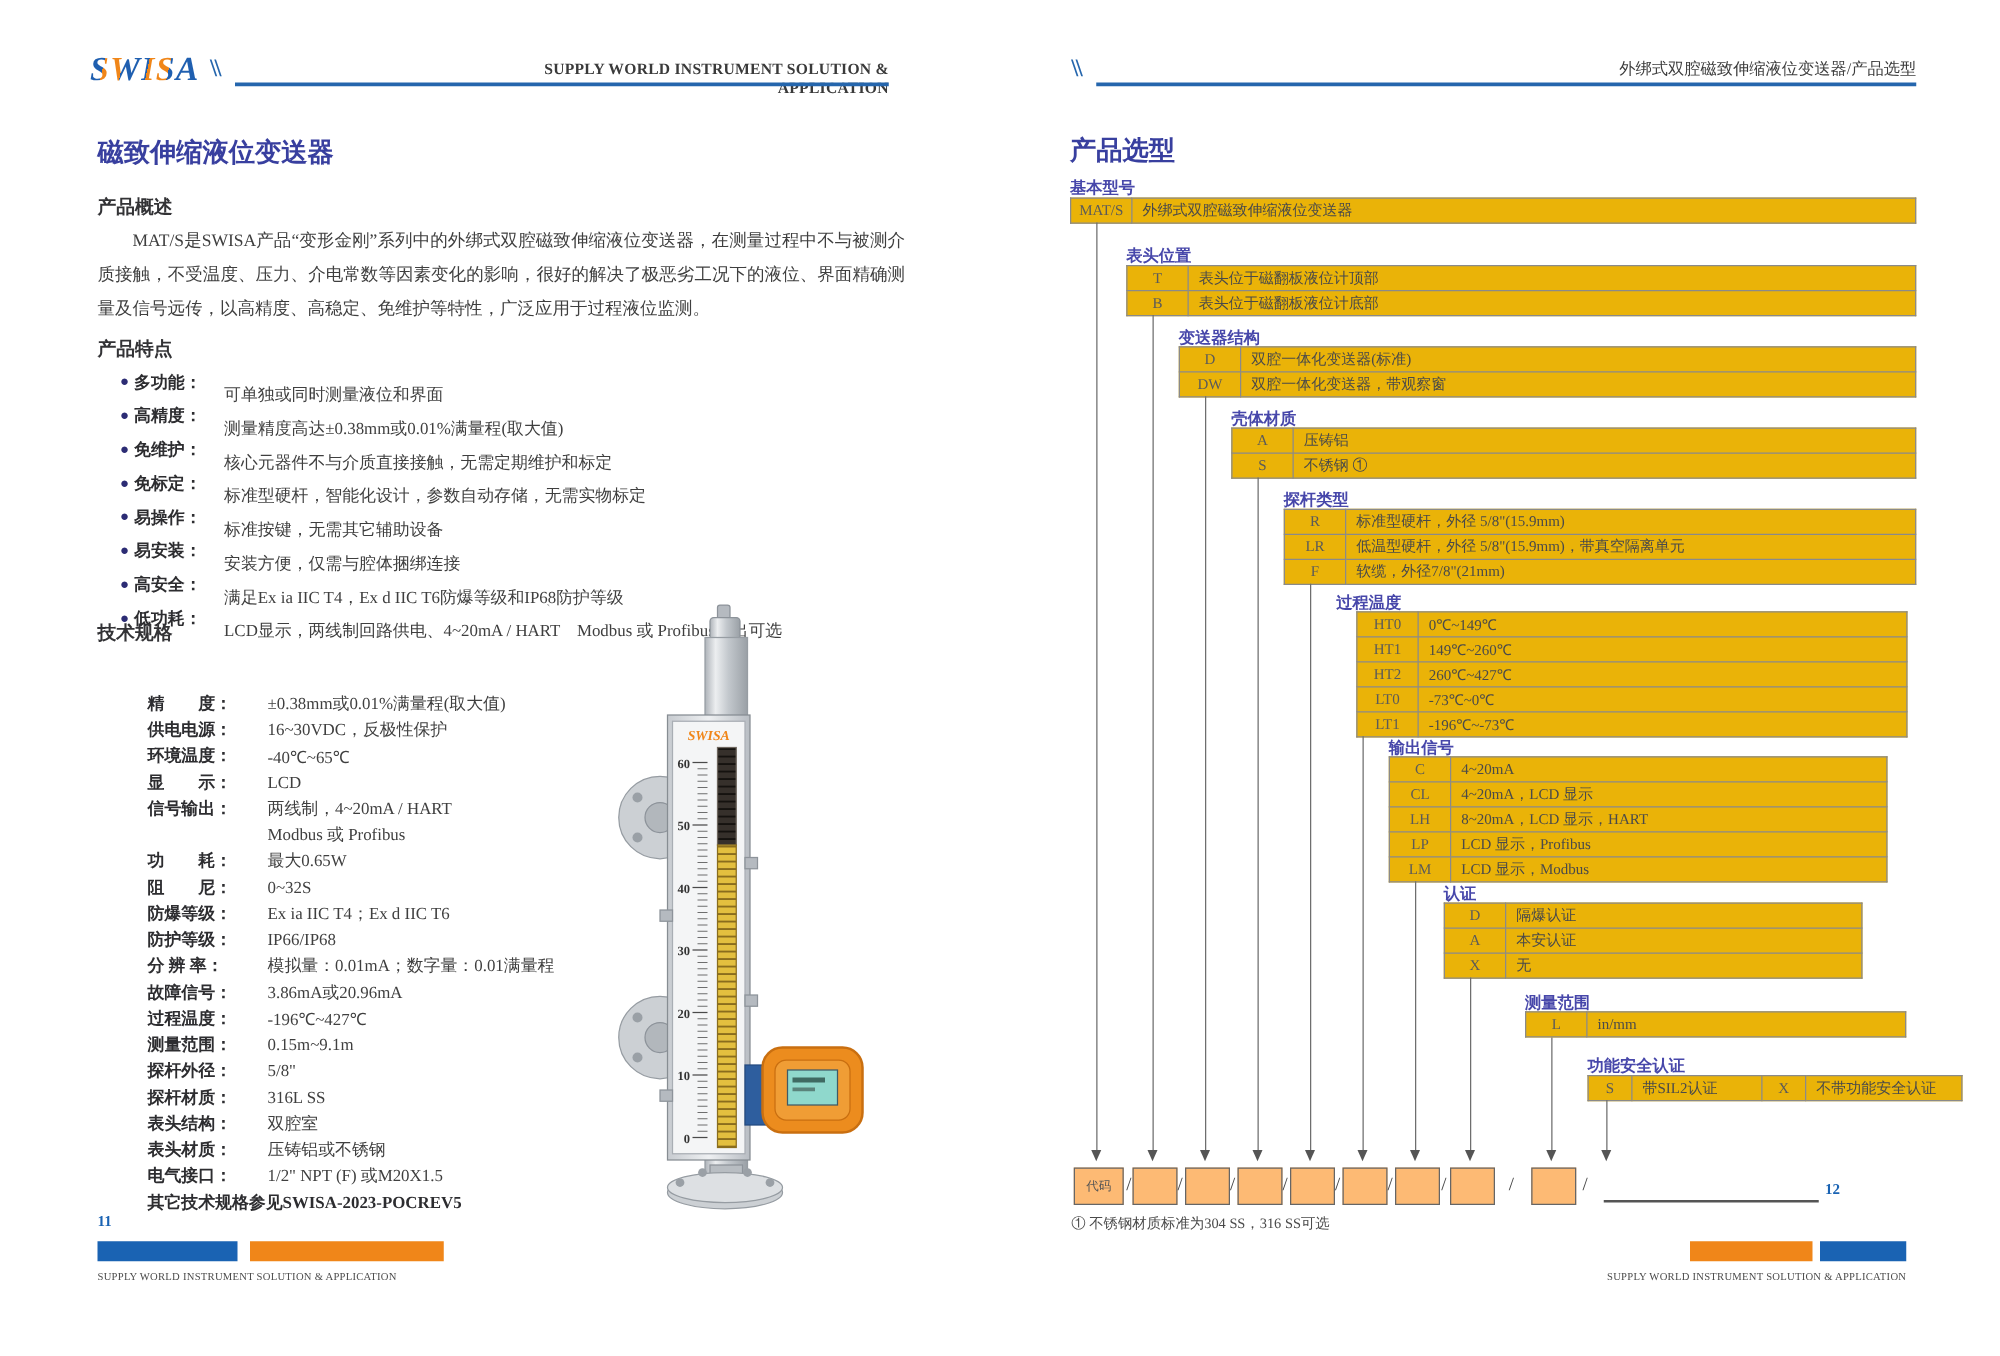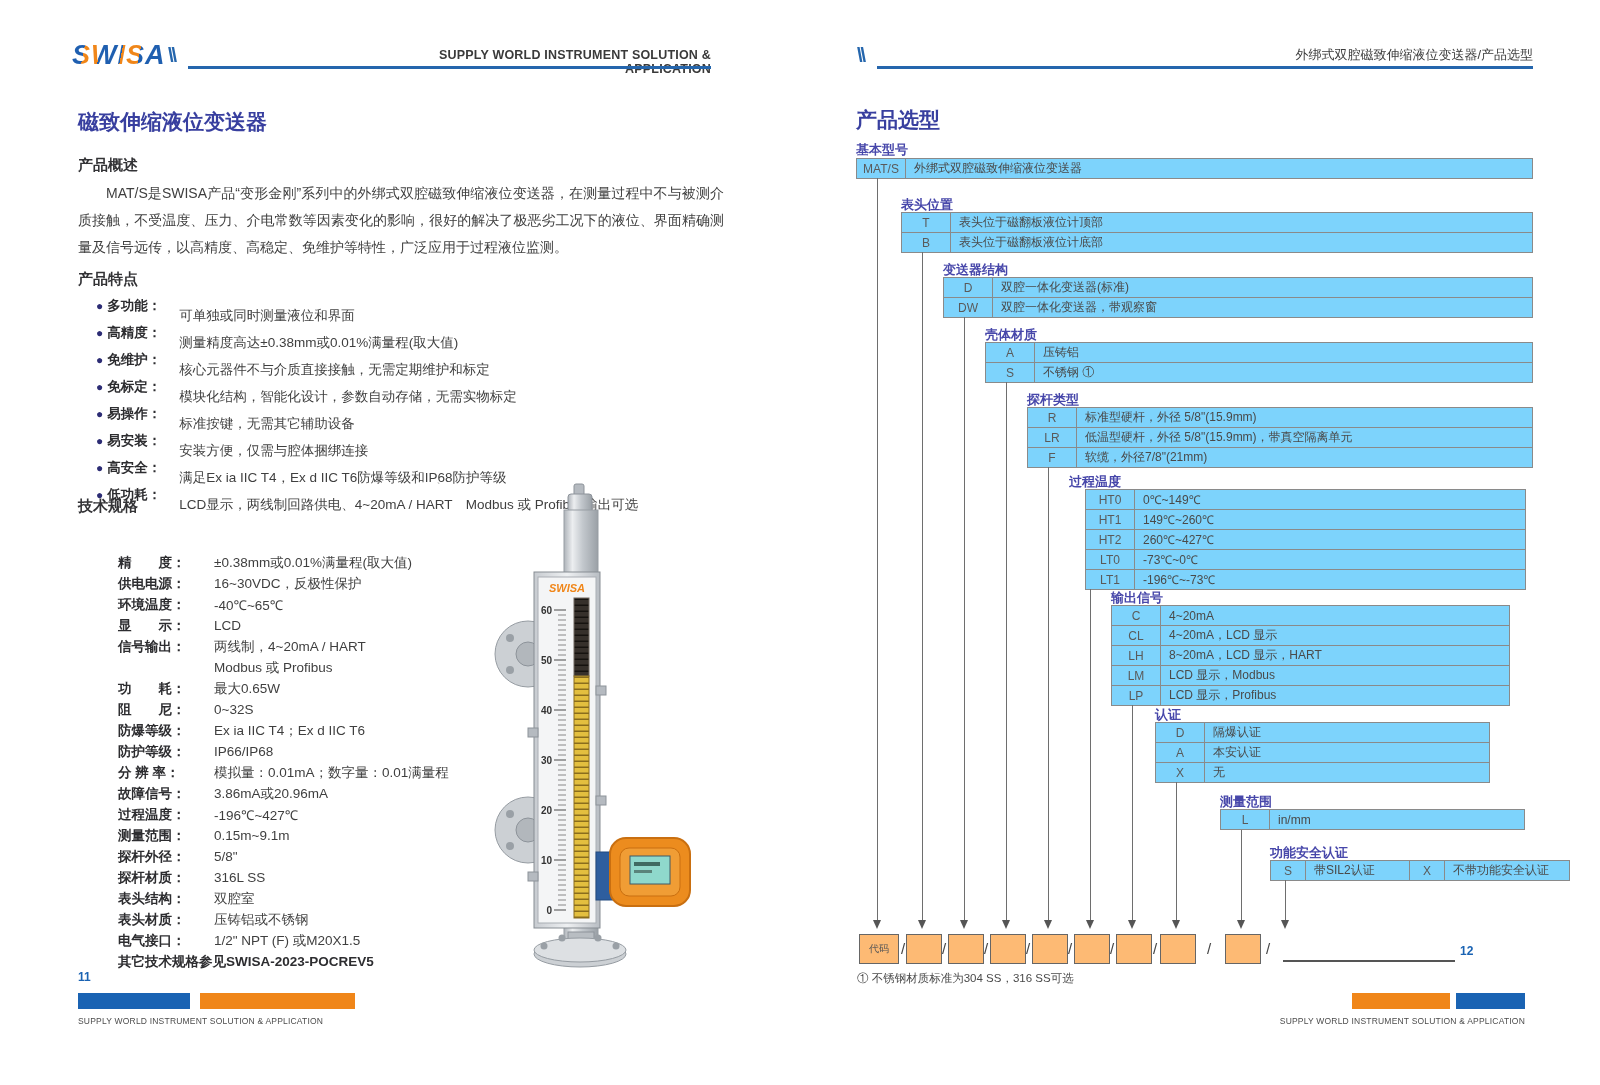--- a/index.html
+++ b/index.html
@@ -1,17 +1,17 @@
 <!DOCTYPE html>
 <html><head>
 <meta charset="utf-8">
 <style>
   html,body{margin:0;padding:0;background:#ffffff;}
   .sheet{position:relative;width:1600px;height:1085px;background:#ffffff;overflow:hidden;
-         font-family:Liberation Sans, sans-serif;color:#3f3f3f;}
+         font-family:Liberation Serif, serif;color:#3f3f3f;}
   .abs{position:absolute;}
 
   
   .logo{font-size:27px;font-weight:900;font-style:italic;letter-spacing:1px;
         background:linear-gradient(102deg,#1f5fb0 0 14%,#f08619 14% 30%,#1f5fb0 30% 52%,#f08619 52% 70%,#1f5fb0 70% 100%);
         -webkit-background-clip:text;background-clip:text;color:transparent;}
   .hdr-slash{font-size:20px;font-weight:900;color:#2566ad;letter-spacing:-2px;}
   .hdr-line{height:3px;background:#2566ad;}
   .hdr-tagline{font-size:12.5px;font-weight:bold;color:#3a3a3a;letter-spacing:.2px;}
   .hdr-right-title{font-size:13px;color:#3c3c3c;}
@@ -25,21 +25,21 @@
   .feat-label{font-weight:bold;color:#2d2d30;min-width:64px;}
   .feat-text{color:#3f3f3f;margin-left:8px;margin-top:20px;}
   .spec-row{display:flex;height:21px;align-items:center;font-size:13.5px;}
   .spec-label{font-weight:bold;color:#2d2d30;width:96px;flex:0 0 96px;}
   .spec-value{color:#3f3f3f;}
   .spec-note{font-size:13.5px;font-weight:bold;color:#2d2d30;}
   .stray{font-size:10px;color:#9a9a9a;}
 
   
   .sel-label{font-size:13px;font-weight:bold;color:#4747aa;}
-  .sel-table{border-collapse:collapse;background:#7dd3fc;}
+  .sel-table{border-collapse:collapse;background:#eab308;}
   .sel-table td{border:1px solid #8a8a8a;height:19px;font-size:12px;padding:0 8px;color:#4a4a4a;white-space:nowrap;}
   .sel-table td.key{width:44px;min-width:28px;text-align:center;color:#5a5a5a;padding:0 2px;}
   .vline{position:absolute;width:1px;background:#6e6e6e;}
   .arrowhead{position:absolute;width:0;height:0;border-left:4px solid transparent;border-right:4px solid transparent;border-top:9px solid #555;}
   .code-box{position:absolute;width:34px;height:28px;border:1.5px solid #666;background:#fdba74;}
   .code-box.first{width:38px;display:flex;align-items:center;justify-content:center;font-size:10px;color:#555;}
   .code-slash{position:absolute;font-size:15px;color:#444;}
   .code-underline{position:absolute;height:1.5px;background:#555;}
   .footnote{font-size:11.5px;color:#4a4a4a;}
 
@@ -82,21 +82,21 @@
         <span class="feat-text">测量精度高达±0.38mm或0.01%满量程(取大值)</span>
       </div>
     <div class="feat-row">
         <span class="feat-bullet">●</span>
         <span class="feat-label">免维护：</span>
         <span class="feat-text">核心元器件不与介质直接接触，无需定期维护和标定</span>
       </div>
     <div class="feat-row">
         <span class="feat-bullet">●</span>
         <span class="feat-label">免标定：</span>
-        <span class="feat-text">模块化结构，智能化设计，参数自动存储，无需实物标定</span>
+        <span class="feat-text">标准型硬杆，智能化设计，参数自动存储，无需实物标定</span>
       </div>
     <div class="feat-row">
         <span class="feat-bullet">●</span>
         <span class="feat-label">易操作：</span>
         <span class="feat-text">标准按键，无需其它辅助设备</span>
       </div>
     <div class="feat-row">
         <span class="feat-bullet">●</span>
         <span class="feat-label">易安装：</span>
         <span class="feat-text">安装方便，仅需与腔体捆绑连接</span>
@@ -448,26 +448,26 @@
         </tr>
     <tr>
           <td class="key">CL</td>
           <td>4~20mA，LCD 显示</td>
         </tr>
     <tr>
           <td class="key">LH</td>
           <td>8~20mA，LCD 显示，HART</td>
         </tr>
     <tr>
+          <td class="key">LP</td>
+          <td>LCD 显示，Profibus</td>
+        </tr>
+    <tr>
           <td class="key">LM</td>
           <td>LCD 显示，Modbus</td>
-        </tr>
-    <tr>
-          <td class="key">LP</td>
-          <td>LCD 显示，Profibus</td>
         </tr>
   </tbody>
     </table>
 
   <div class="abs sel-label" style="left:1155px;top:706px;">认证</div>
   <table class="abs sel-table" style="left:1155px;top:722px;width:335px;">
     <tbody>
         <tr>
           <td class="key">D</td>
           <td>隔爆认证</td>

